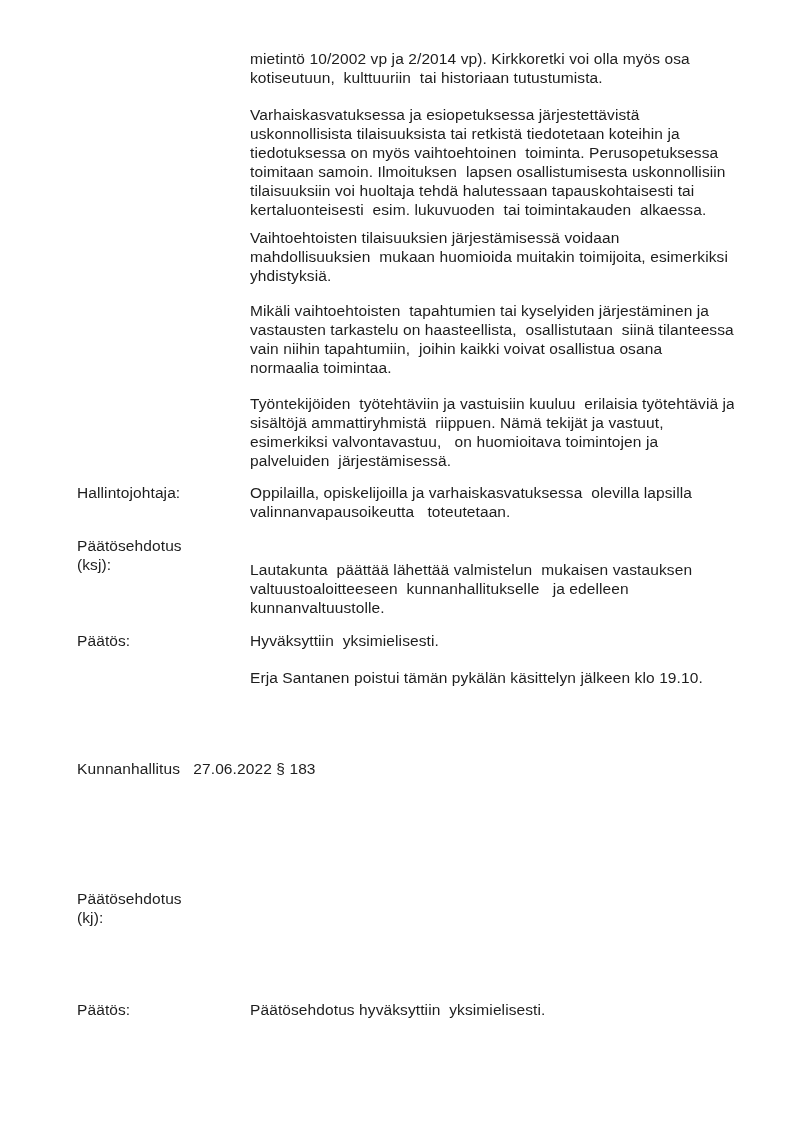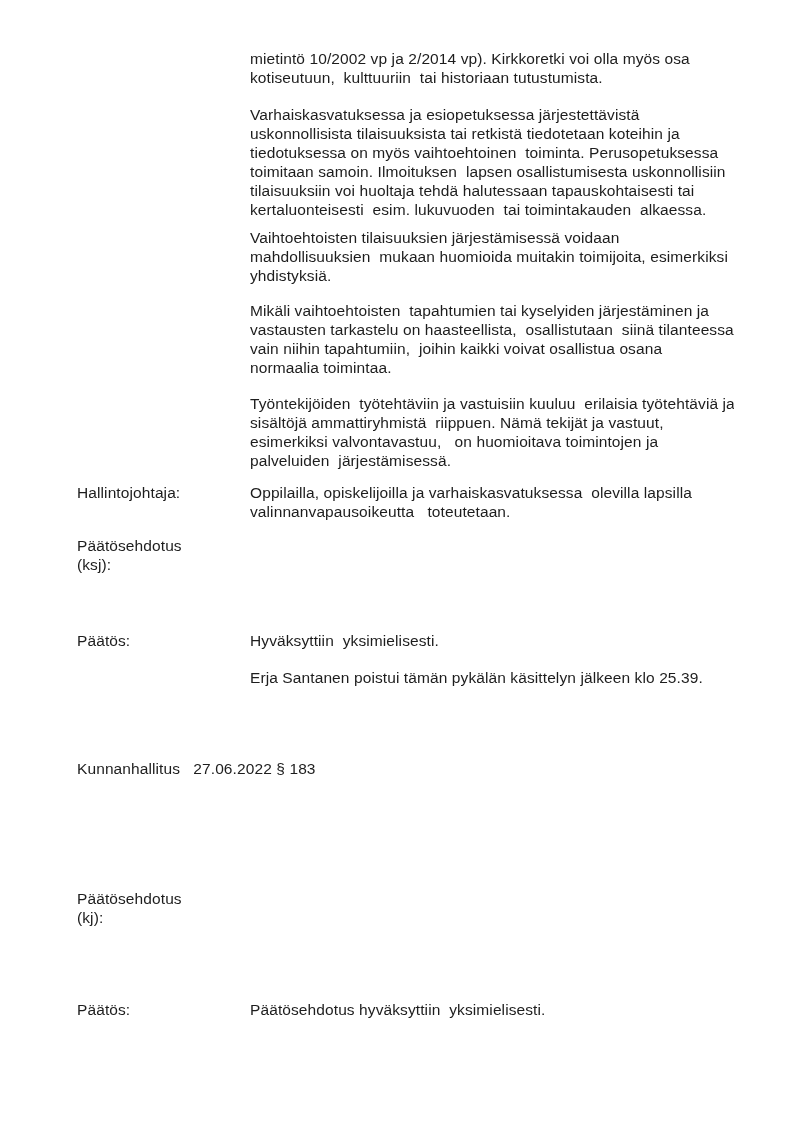--- a/index.html
+++ b/index.html
@@ -47,24 +47,27 @@
 vastausten tarkastelu on haasteellista,  osallistutaan  siinä tilanteessa
 vain niihin tapahtumiin,  joihin kaikki voivat osallistua osana
 normaalia toimintaa.</div>
 
   <div class="text lbl" style="top:483px">Hallintojohtaja:</div>
   <div class="text col" style="top:483px">Oppilailla, opiskelijoilla ja varhaiskasvatuksessa  olevilla lapsilla
 valinnanvapausoikeutta   toteutetaan.</div>
 
   <div class="text lbl" style="top:536px">Päätösehdotus
 (ksj):</div>
+  <div class="text col" style="top:560px">Lautakunta  päättää lähettää valmistelun  mukaisen vastauksen
+valtuustoaloitteeseen  kunnanhallitukselle   ja edelleen
+kunnanvaltuustolle.</div>
 
   <div class="text lbl" style="top:631px">Päätös:</div>
   <div class="text col" style="top:631px">Hyväksyttiin  yksimielisesti.</div>
-  <div class="text col" style="top:668px">Erja Santanen poistui tämän pykälän käsittelyn jälkeen klo 25.39.</div>
+  <div class="text col" style="top:668px">Erja Santanen poistui tämän pykälän käsittelyn jälkeen klo 19.10.</div>
 
   <div class="text heading" style="top:723px">Kunnanhallitus   27.06.2022 § 183</div>
 
 
   <div class="text lbl" style="top:889px">Päätösehdotus
 (kj):</div>
 
   <div class="text lbl" style="top:1000px">Päätös:</div>
   <div class="text col" style="top:1000px">Päätösehdotus hyväksyttiin  yksimielisesti.</div>
 

